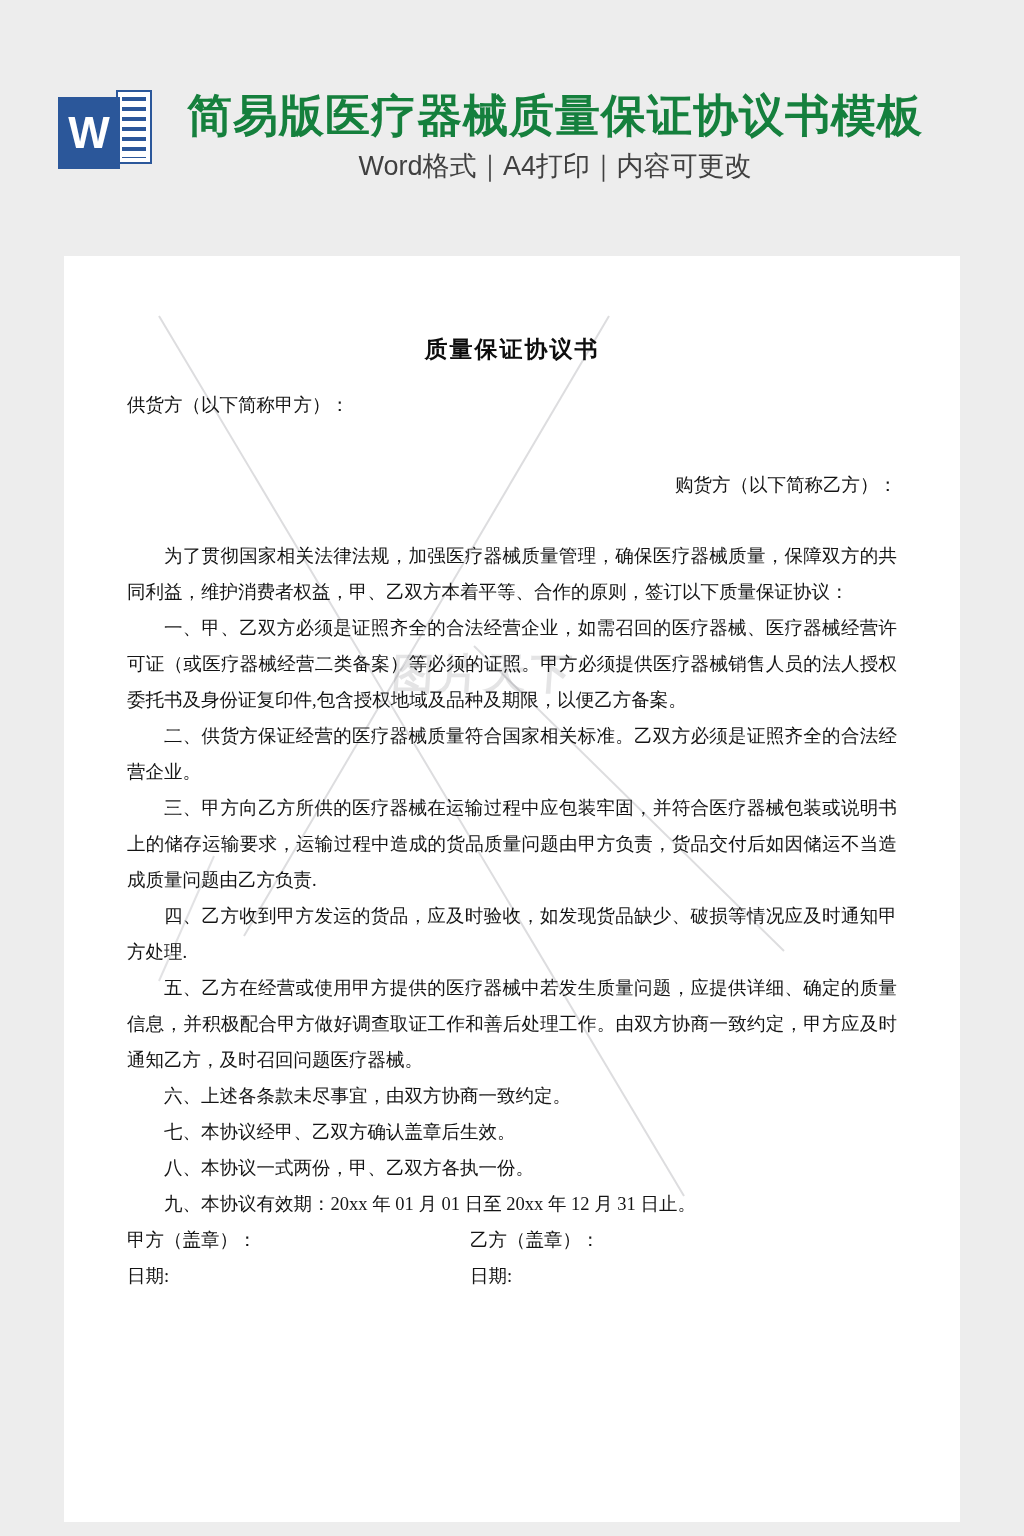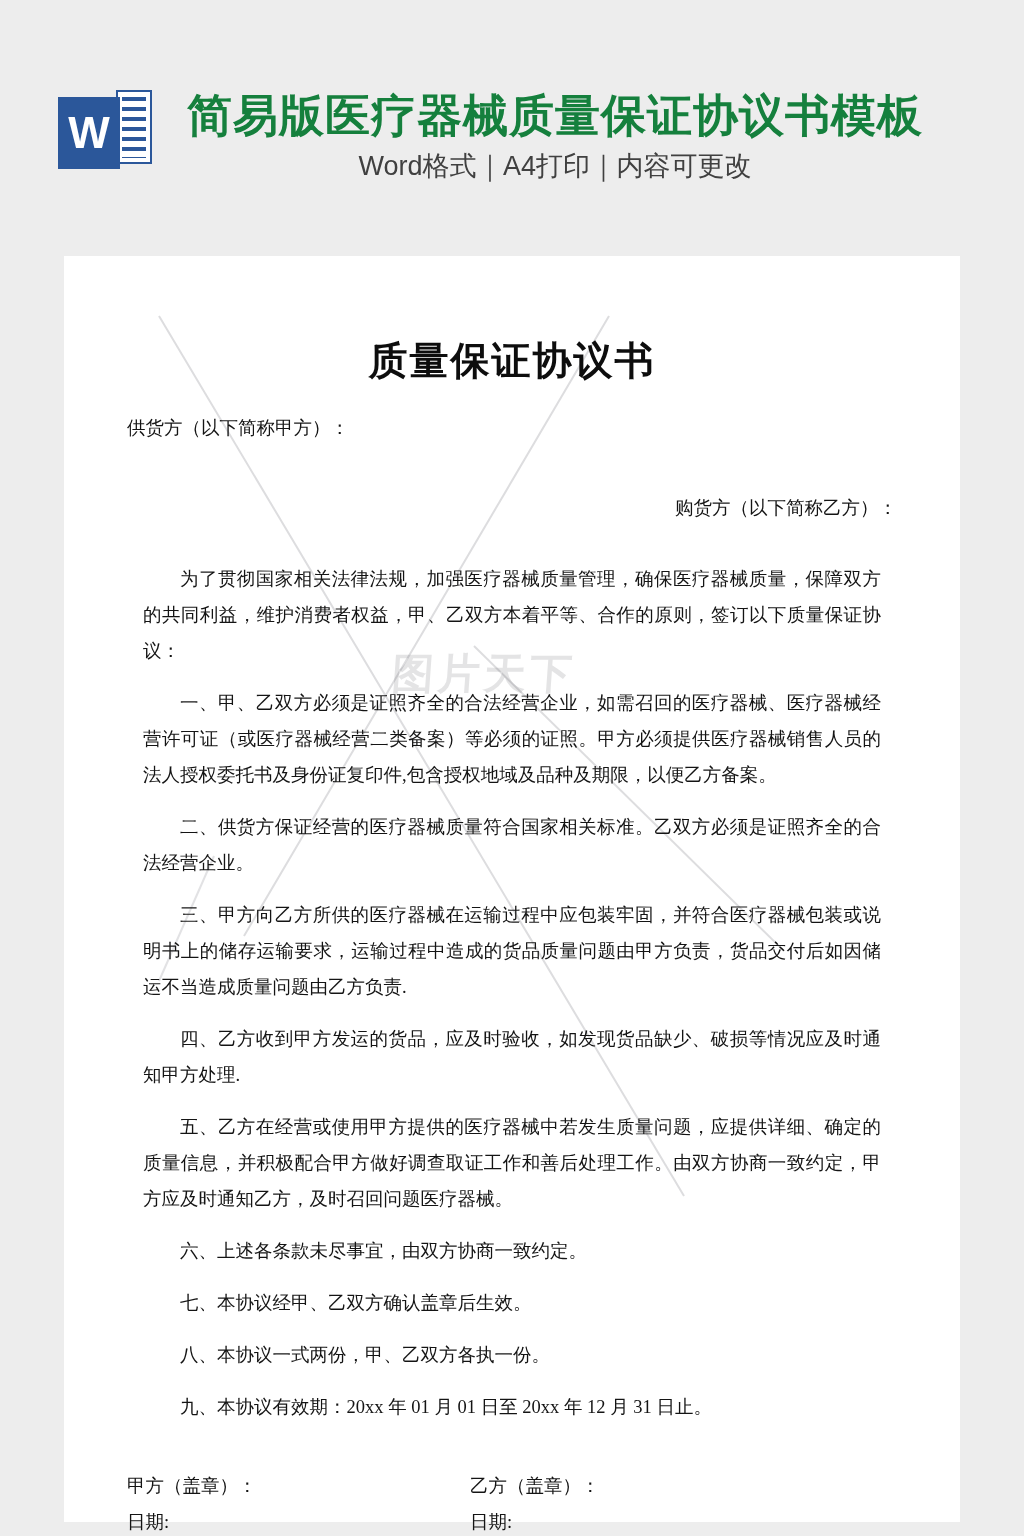--- a/index.html
+++ b/index.html
@@ -48,31 +48,31 @@
     white-space:nowrap;
   }
   .doc-inner{
     position:relative;z-index:1;
     padding:0 63px;
     font-family:"Liberation Serif","DejaVu Serif",serif;
     color:#141414;font-size:18.5px;
   }
   .doc-title{
     margin:0;padding-top:78px;text-align:center;
-    font-size:39px;font-weight:bold;color:#0d0d0d;letter-spacing:2px;
+    font-size:23px;font-weight:bold;color:#0d0d0d;letter-spacing:2px;
   }
   .party{margin:0;line-height:36px;text-align:left;}
   .party-a{margin-top:22px;margin-bottom:44px;}
   .party-b{margin-bottom:35px;text-align:right;}
   .clause{
-    margin:16px;line-height:36px;text-indent:2em;
+    margin:0;line-height:36px;text-indent:2em;
     text-align:justify;
   }
   .sig-cols{display:flex;}
-  .sig-col{line-height:36px;margin-top:27px;}
+  .sig-col{line-height:36px;}
   .sig-col-a{width:343px;flex:0 0 343px;}
   .sig-col p{margin:0;line-height:36px;}
 </style>
 </head>
 <body>
 
 <div class="header">
   <div class="word-icon">
     <div class="wi-page">
       <div class="wi-stripes"></div>

